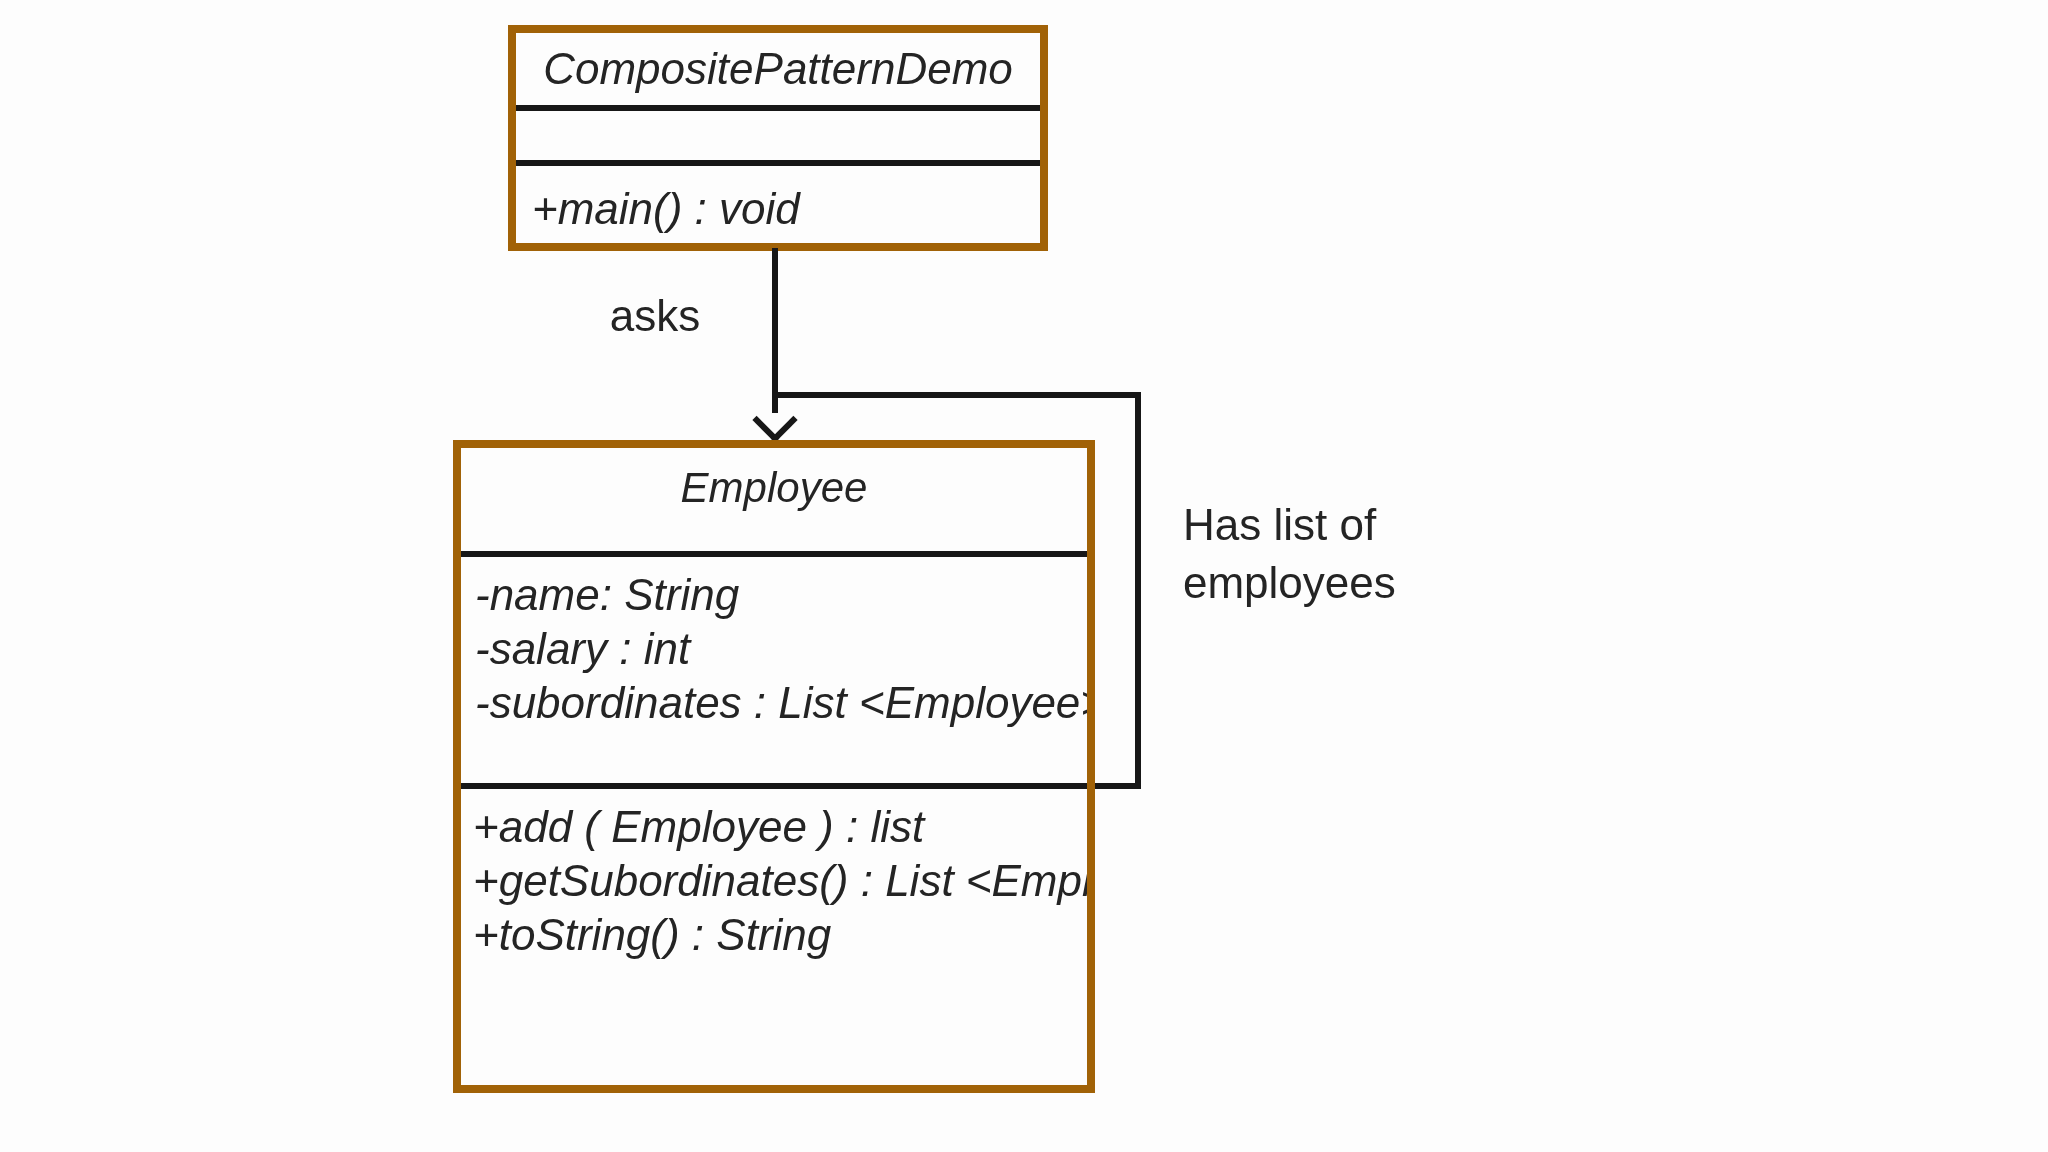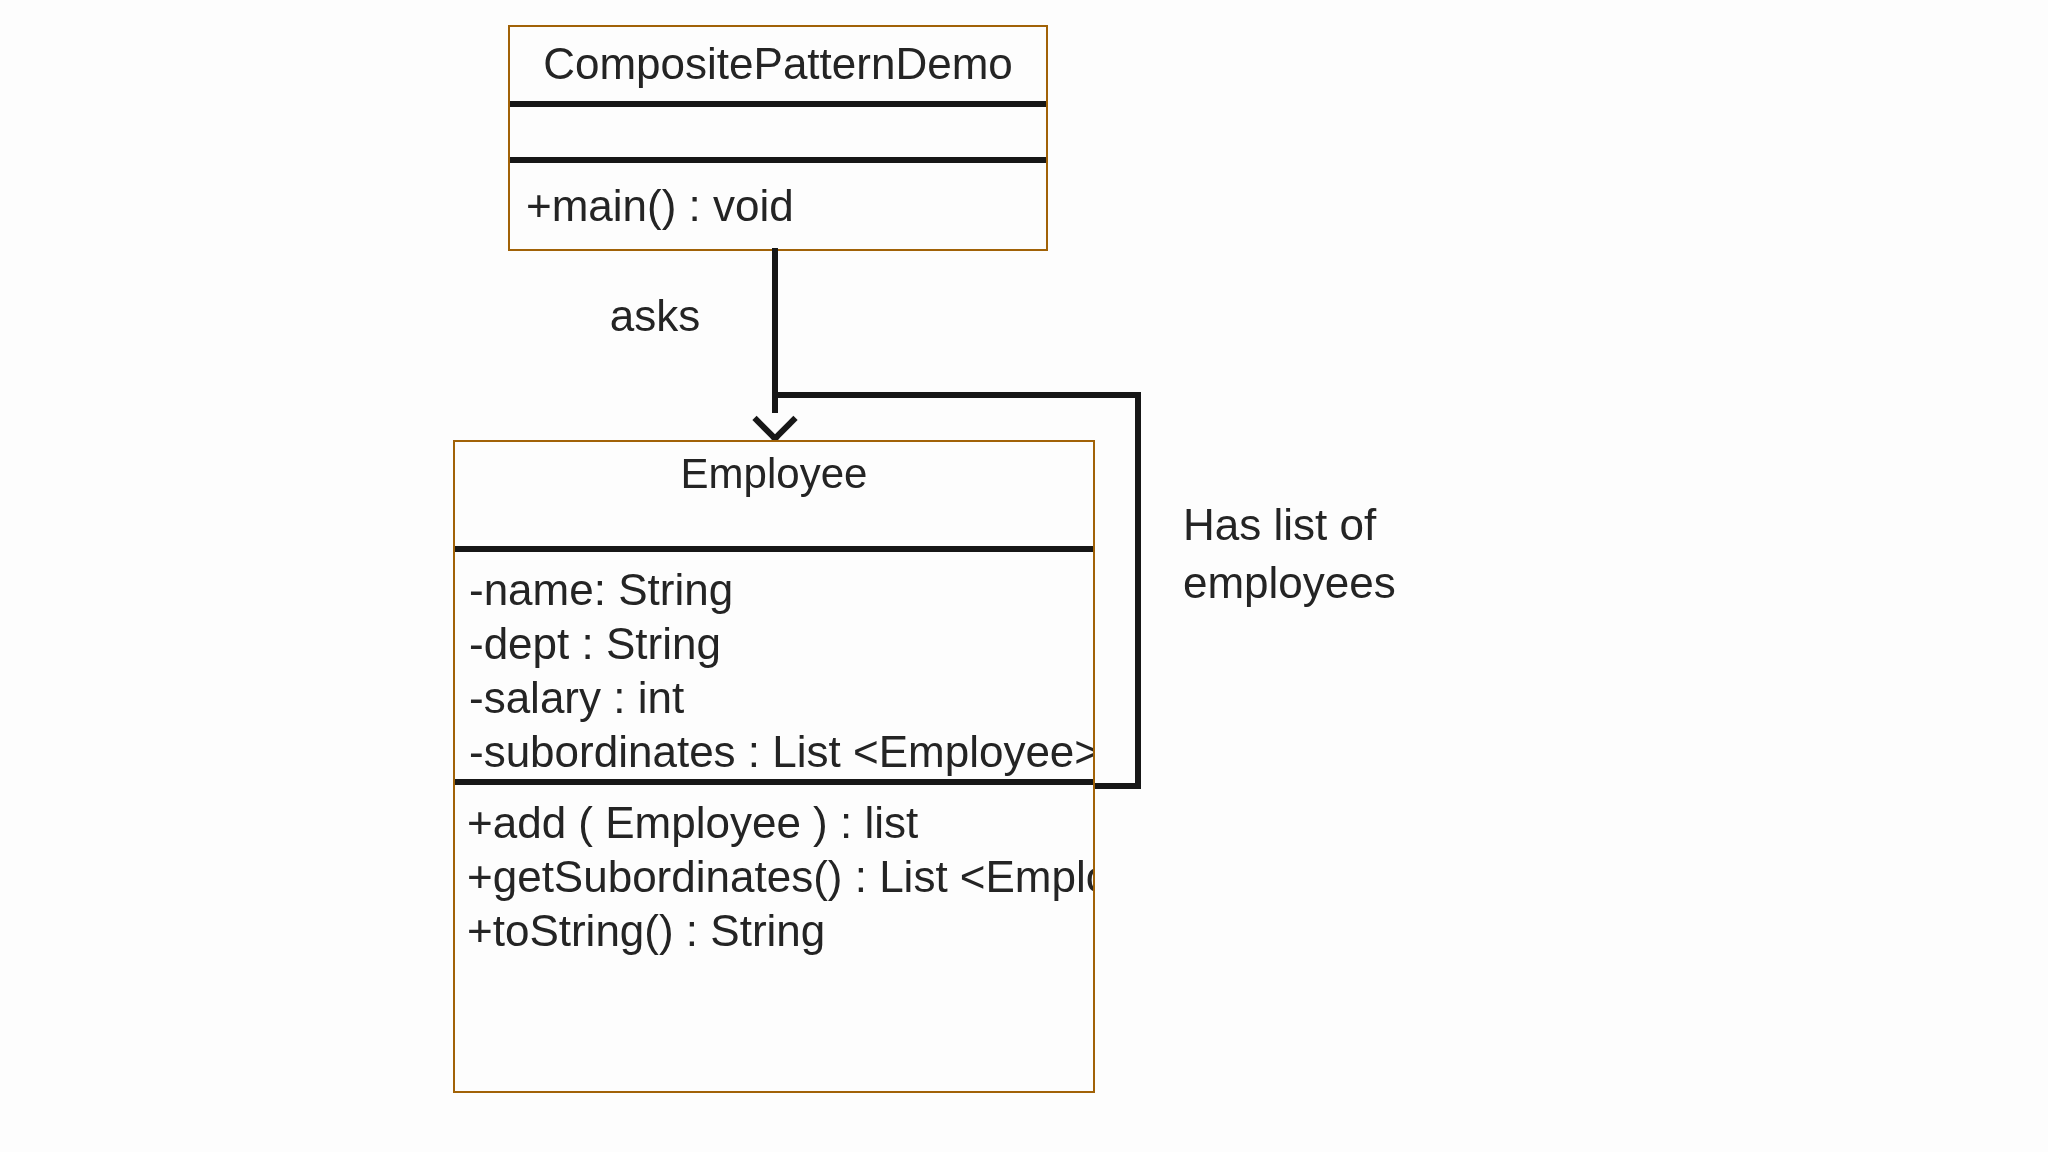--- a/index.html
+++ b/index.html
@@ -12,39 +12,40 @@
     width: 2048px;
     height: 1152px;
     background: #fdfdfd;
     overflow: hidden;
     color: #242424;
   }
 
   
   .uml-class {
     position: absolute;
-    border: 2px solid #a16207;
+    border: 8px solid #a16207;
     background: #fdfdfd;
     box-sizing: border-box;
     display: flex;
     flex-direction: column;
+    font-style: italic;
   }
   .box-demo   { left: 508px; top: 25px;  width: 540px; height: 226px; }
   .box-emp    { left: 453px; top: 440px; width: 642px; height: 653px; }
 
   .compartment { box-sizing: border-box; overflow: hidden; }
   .compartment.divided { border-top: 6px solid #171717; }
 
   
   .demo-title   { height: 74px; display: flex; align-items: center; justify-content: center; }
   .demo-attrs   { height: 56px; }
   .demo-methods { height: 84px; display: flex; align-items: center; padding: 8px 12px 0 16px; }
 
   
-  .emp-title   { height: 104px; display: flex; justify-content: center; padding-top: 8px; }
+  .emp-title   { height: 104px; display: flex; justify-content: center; padding-top: 16px; }
   .emp-attrs   { height: 233px; padding: 11px 0 7px 14px; }
   .emp-methods { height: 304px; padding: 11px 0 0 12px; }
 
   .cls-name   { font-size: 44px; letter-spacing: 0px; white-space: nowrap; }
   .emp-title .cls-name { font-size: 42px; }
   .member-line {
     font-size: 44px;
     line-height: 54px;
     white-space: nowrap;
   }
@@ -109,21 +110,20 @@
     <div>Has list of</div>
     <div>employees</div>
   </div>
 
   <div class="uml-class box-emp">
     <div class="compartment emp-title">
       <span class="cls-name">Employee</span>
     </div>
     <div class="compartment divided emp-attrs">
       <div class="member-line">-name: String</div>
-      <div class="member-line">-dept : String</div>
       <div class="member-line">-salary : int</div>
       <div class="member-line">-subordinates : List &lt;Employee&gt;</div>
     </div>
     <div class="compartment divided emp-methods">
       <div class="member-line">+add ( Employee ) : list</div>
       <div class="member-line">+getSubordinates() : List &lt;Employee&gt;</div>
       <div class="member-line">+toString() : String</div>
     </div>
   </div>
 

